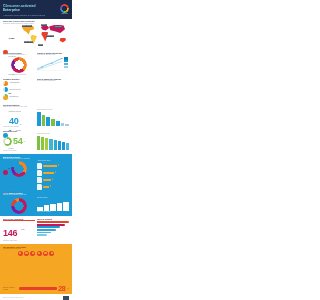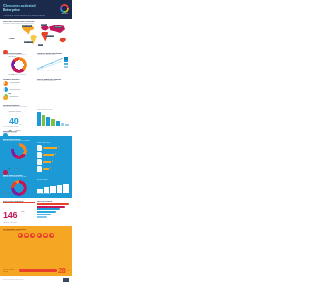--- a/index.html
+++ b/index.html
@@ -282,20 +282,42 @@
           <span class="bar" style="height:26%;background:#9ecde6"></span>
           <span class="bar" style="height:17%;background:#9ecde6"></span>
         </div>
       </div>
     </div>
     <div class="sec-s">of firms will raise budgets</div>
   </div>
 
   <div class="sec" style="padding-top:0">
     <div class="sec-t">Readiness score</div>
+    <div class="row2" style="align-items:center;margin-top:.8px">
+      <div class="col" style="display:flex;align-items:center;gap:1px">
+        <span class="donut donut-b" style="width:9px;height:9px;margin:0;
+          -webkit-mask:radial-gradient(circle,transparent 2.6px,#000 2.7px);
+          mask:radial-gradient(circle,transparent 2.6px,#000 2.7px)"></span>
+        <span class="bignum" style="color:#7ac143">54</span>
+        <span class="bigsup" style="color:#7ac143">%</span>
+      </div>
+      <div class="col">
+        <div class="sec-s">Readiness by sector</div>
+        <div class="bars">
+          <span class="bar" style="height:100%;background:#7ac143"></span>
+          <span class="bar" style="height:92%;background:#8cc63f"></span>
+          <span class="bar" style="height:84%;background:#a6ce39"></span>
+          <span class="bar" style="height:76%;background:#3fb6c9"></span>
+          <span class="bar" style="height:70%;background:#2aa8d8"></span>
+          <span class="bar" style="height:63%;background:#1b9ad6"></span>
+          <span class="bar" style="height:57%;background:#1b9ad6"></span>
+          <span class="bar" style="height:50%;background:#4fb4e0"></span>
+        </div>
+      </div>
+    </div>
     <div class="sec-s">say they are prepared</div>
   </div>
 
   <div class="blue">
     <div class="sec-t">Barriers to progress</div>
     <div class="sec-s">Most cited obstacles reported by executives</div>
     <div class="row2" style="margin-top:1px">
       <div class="col">
         <div class="donut donut-c" style="margin-top:1px"></div>
       </div>

